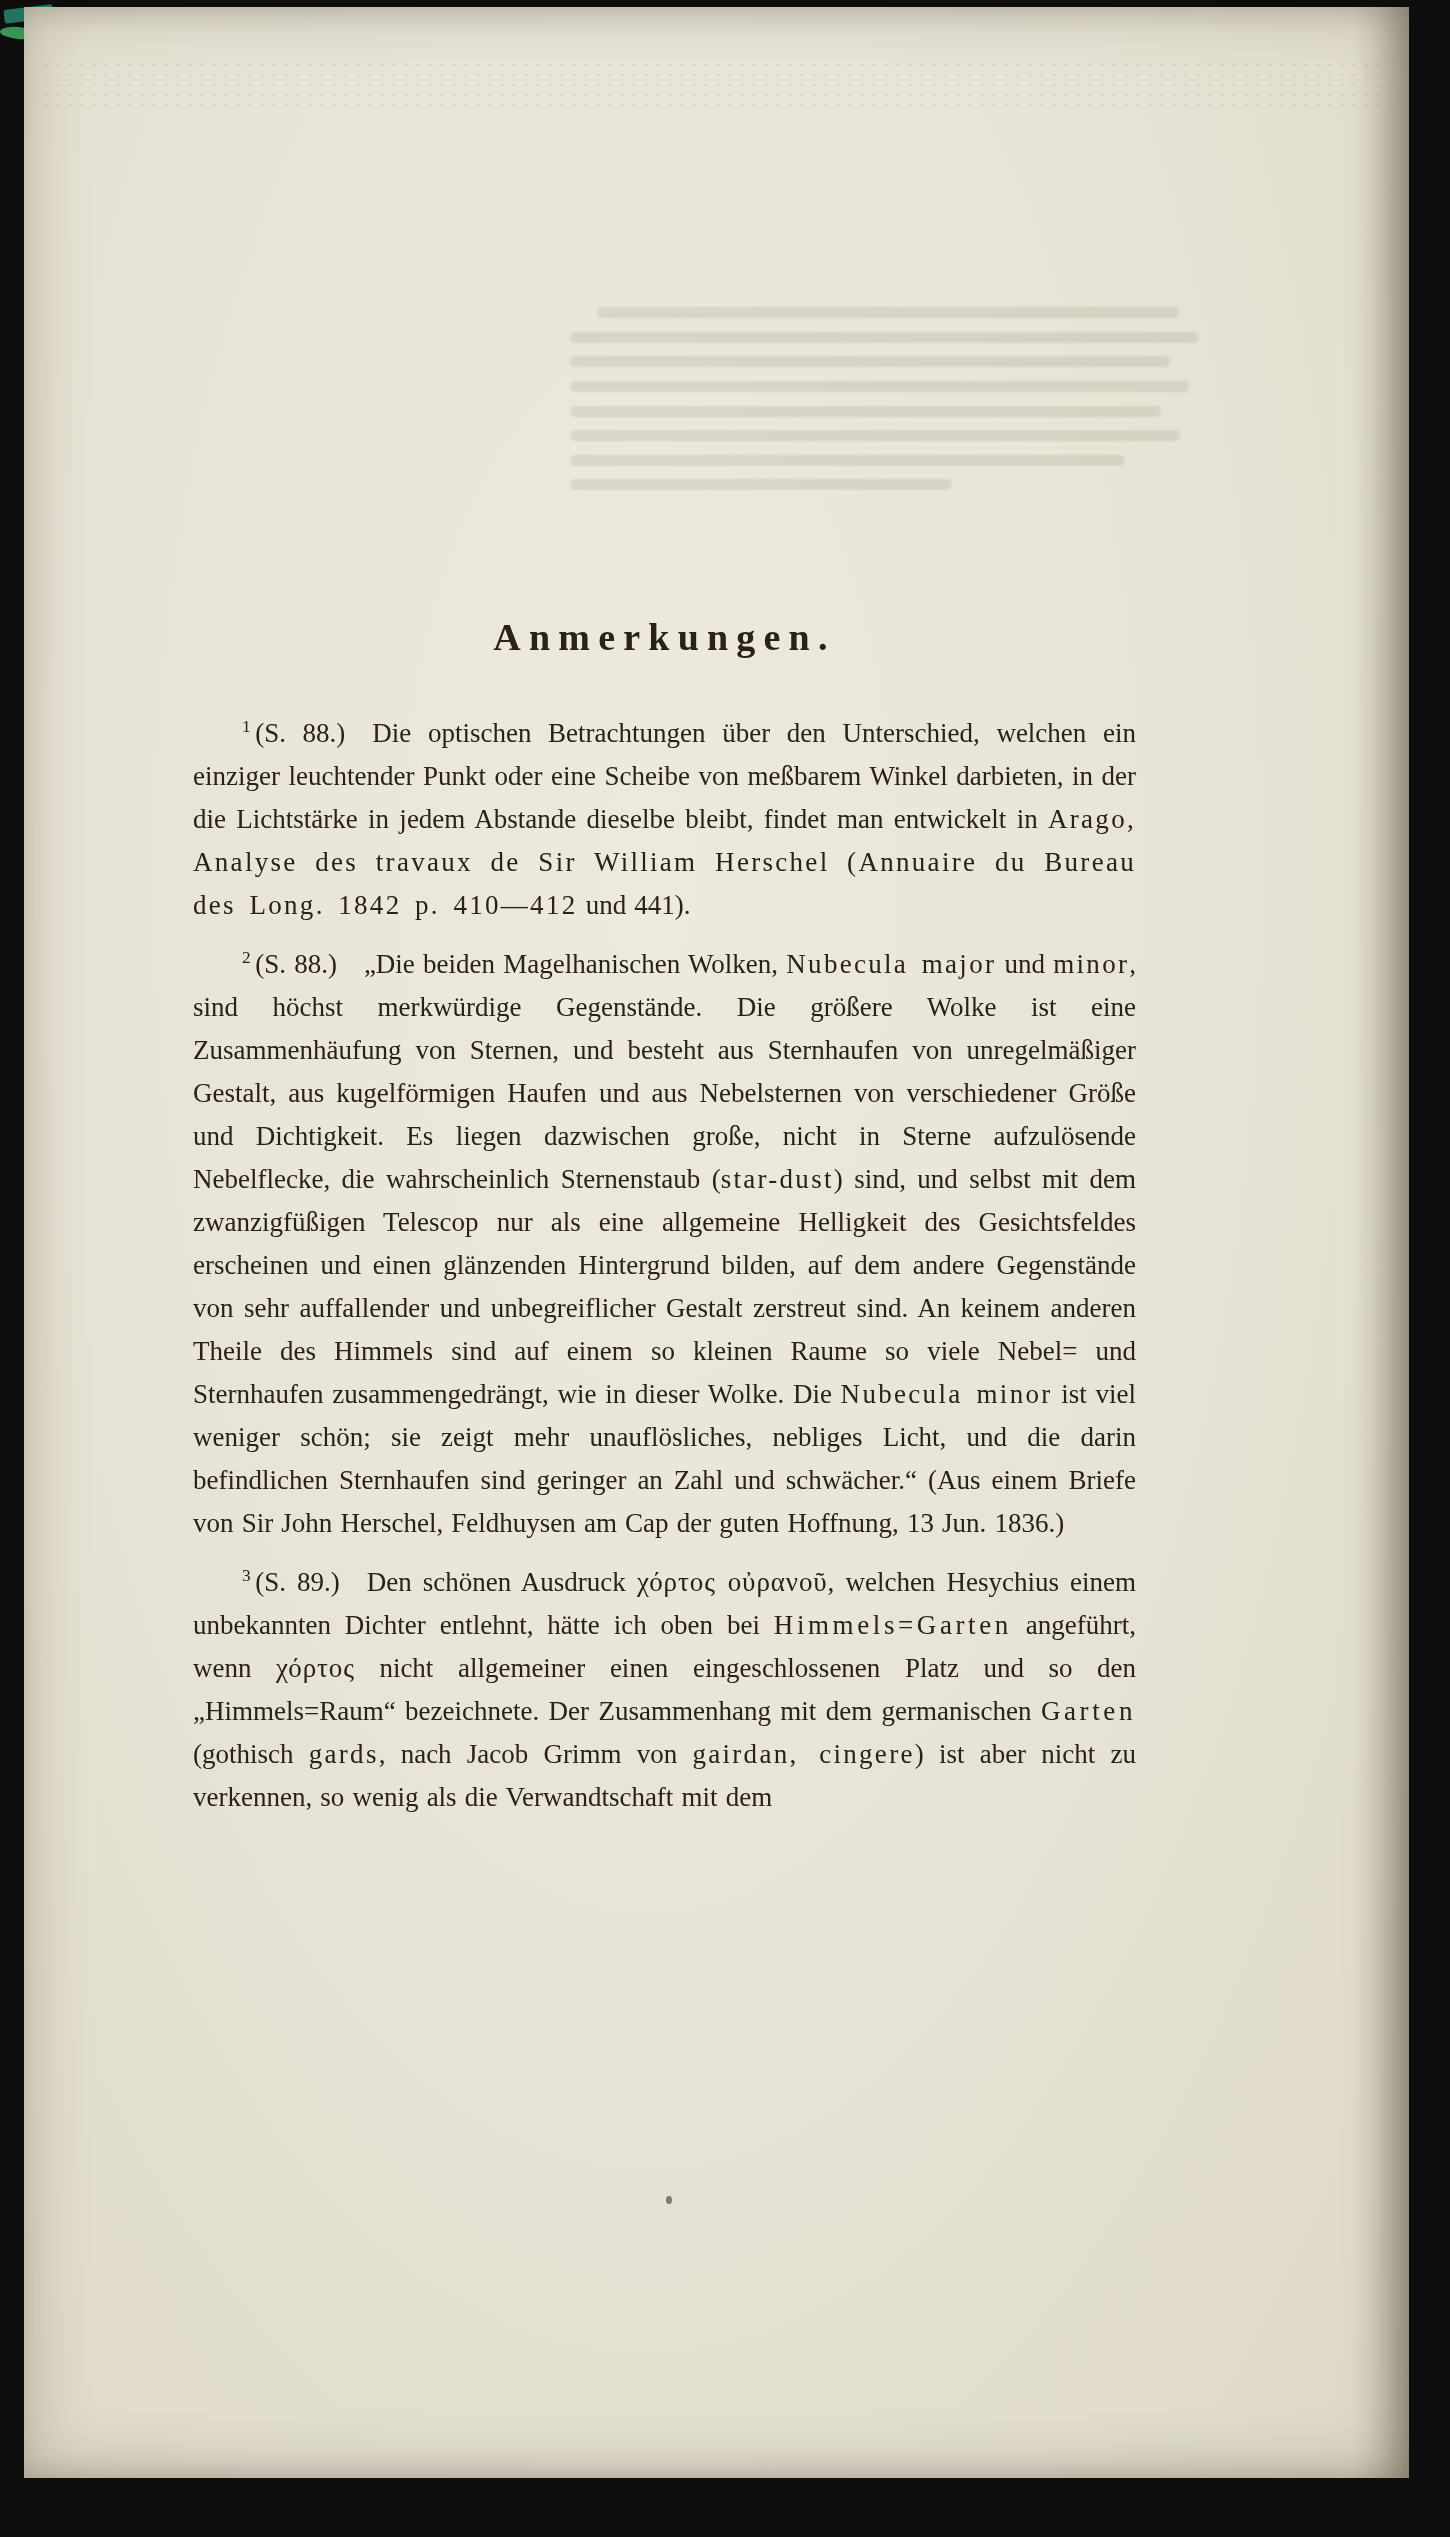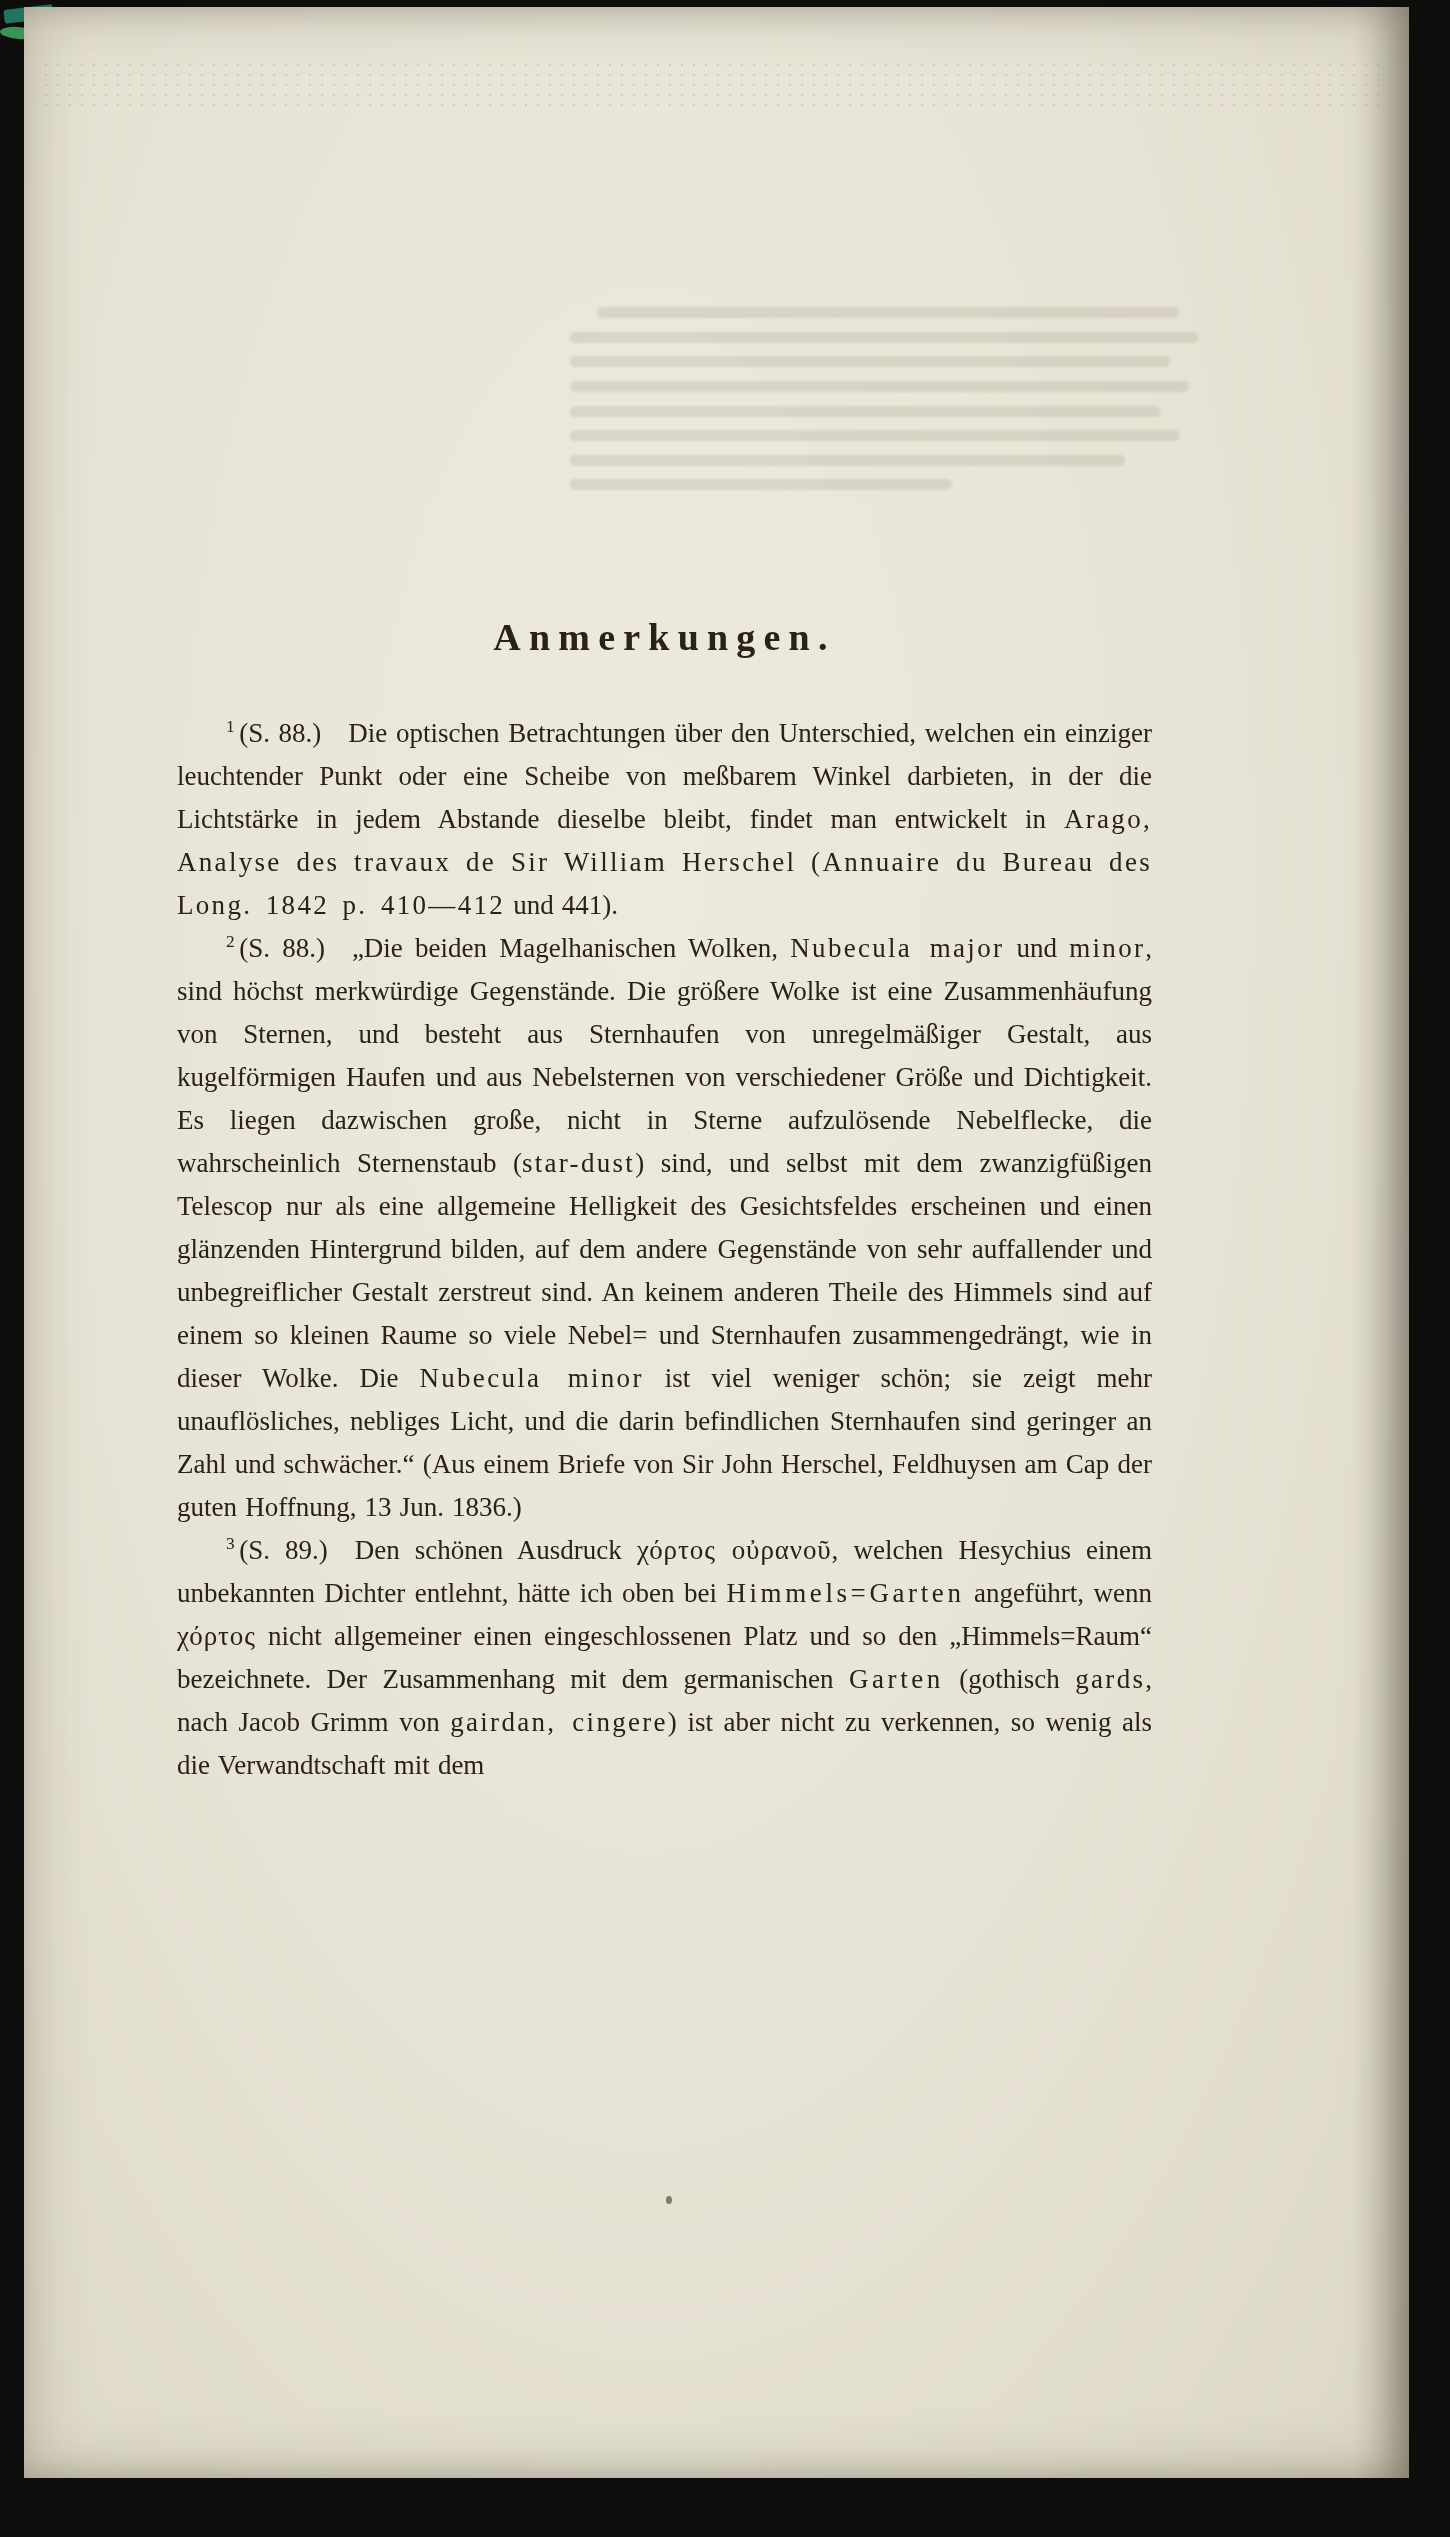--- a/index.html
+++ b/index.html
@@ -41,21 +41,21 @@
   }
   .content {
     position:absolute; left:153px; top:608px; width:975px;
     color:#2a2117;
   }
   .title {
     margin:0 0 53px 0; text-align:center;
     font-size:38px; font-weight:bold; letter-spacing:8.2px;
   }
   p.note {
-    margin:0; font-size:27px; line-height:43px;
+    margin:16px; font-size:27px; line-height:43px;
     text-align:justify; text-indent:49px; word-spacing:1.4px;
   }
   sup.fn { font-size:17.3px; line-height:0; vertical-align:super; margin-right:4.5px; }
   .fr  { }
   .ant { letter-spacing:2.3px; word-spacing:4.5px; }
   .spc { letter-spacing:3.6px; }
   .grk { letter-spacing:0.9px; }
 </style>
 </head>
 <body>

